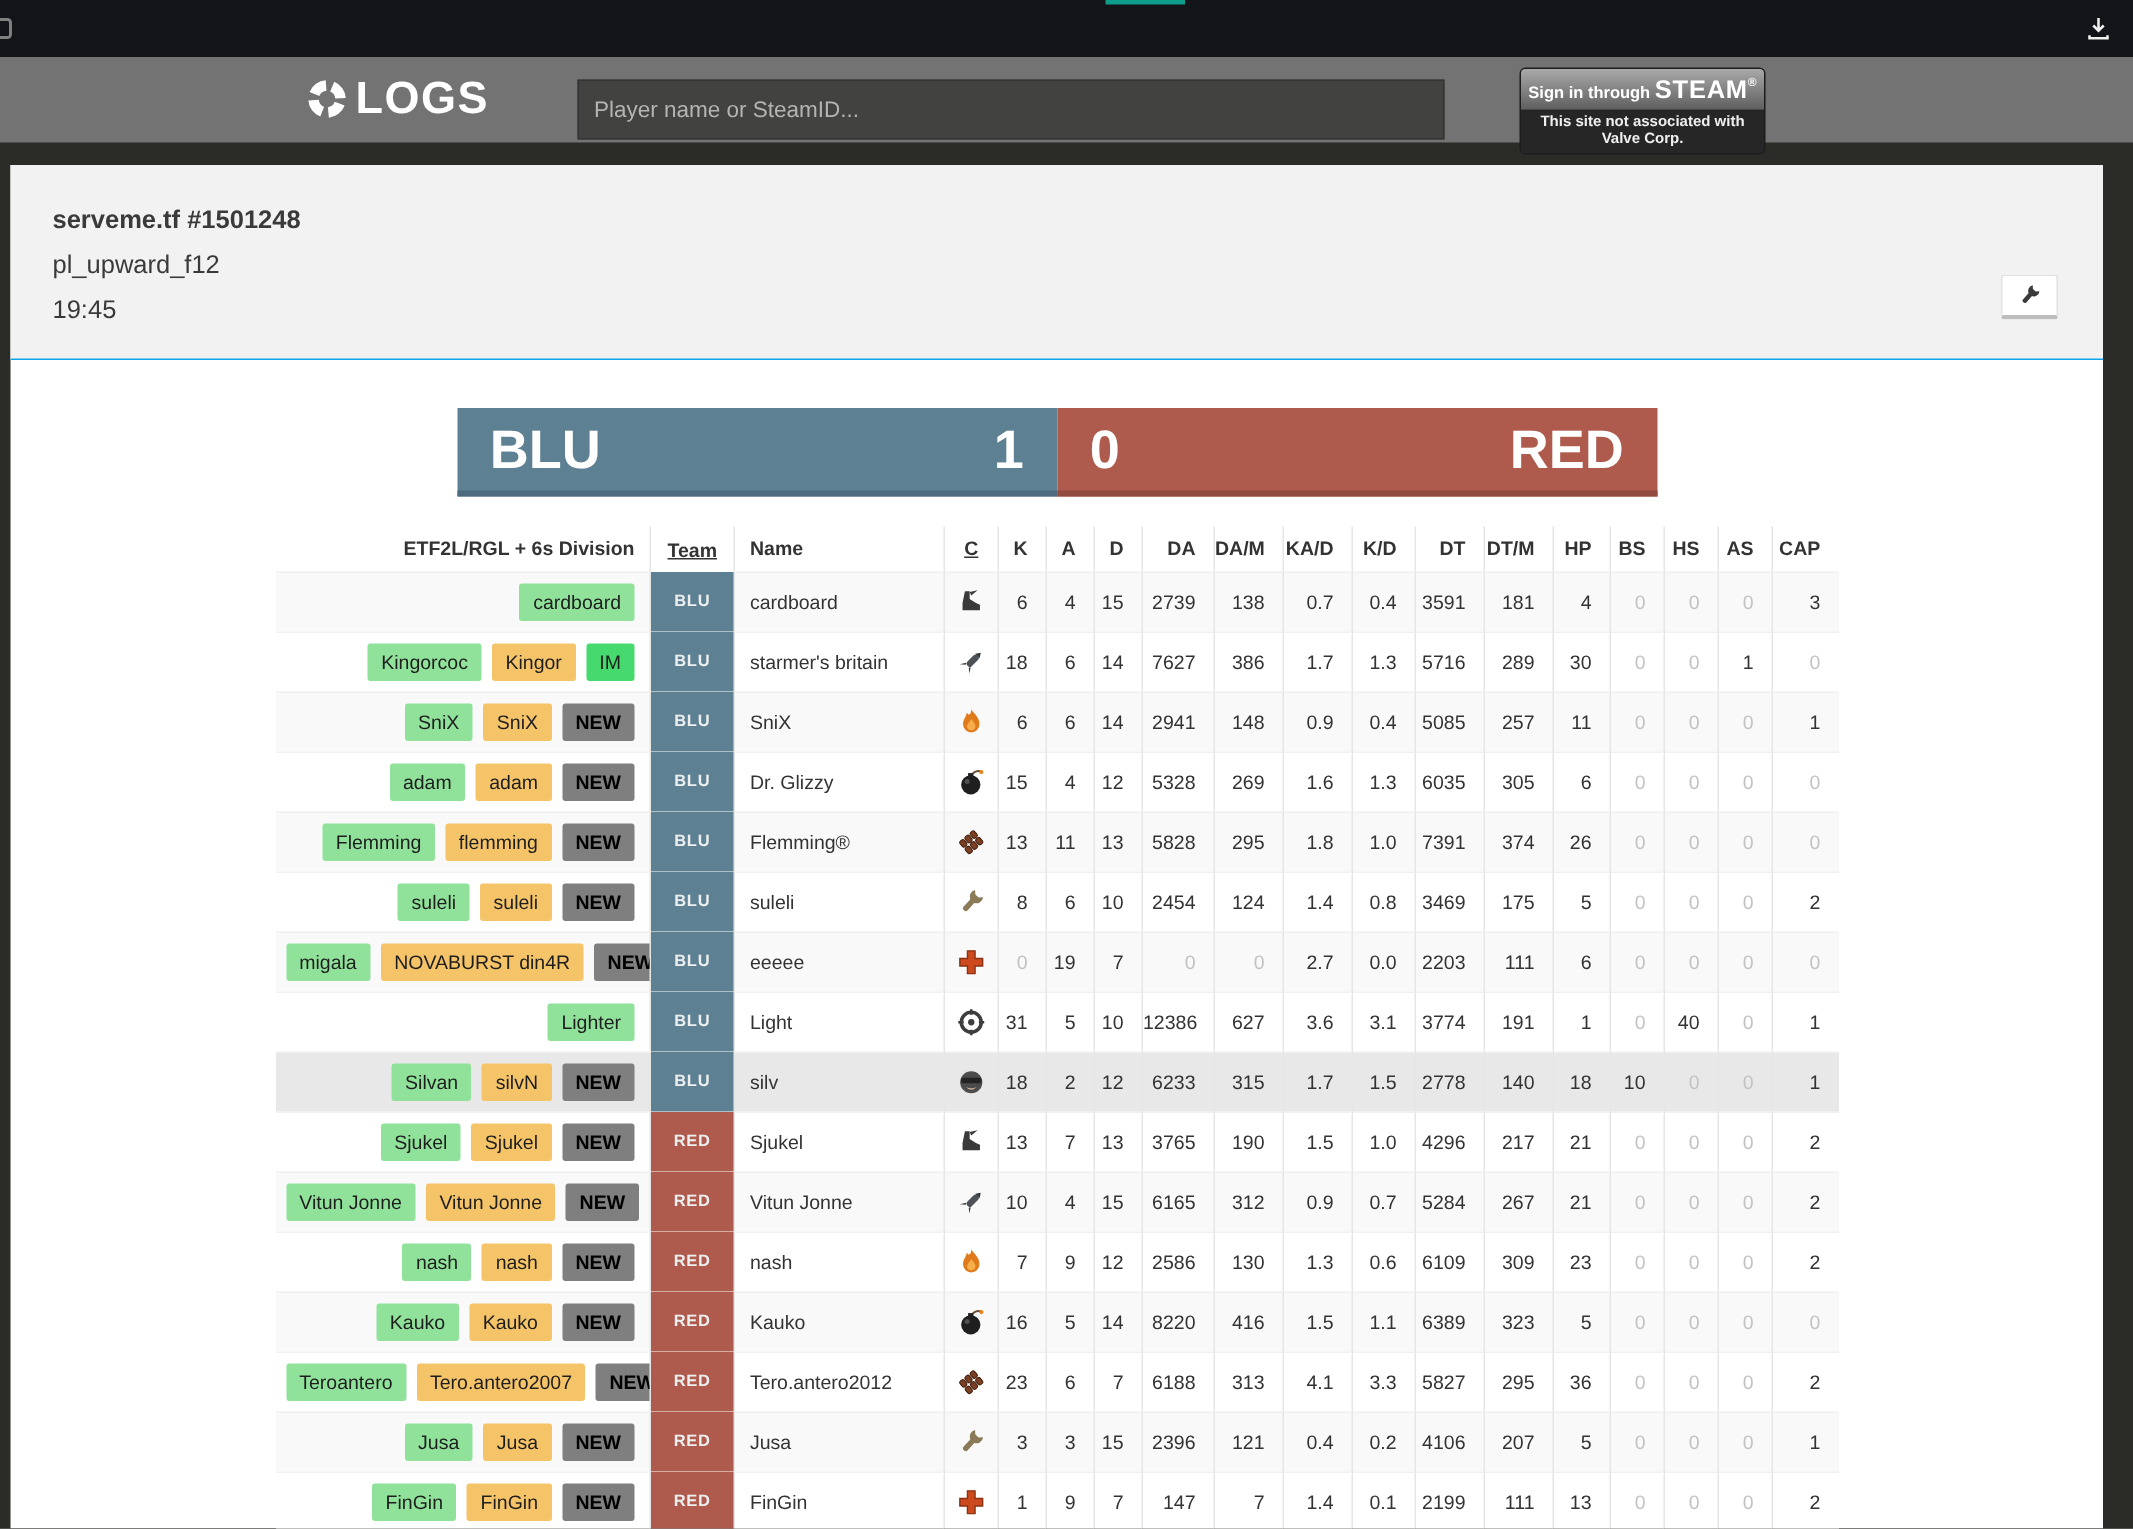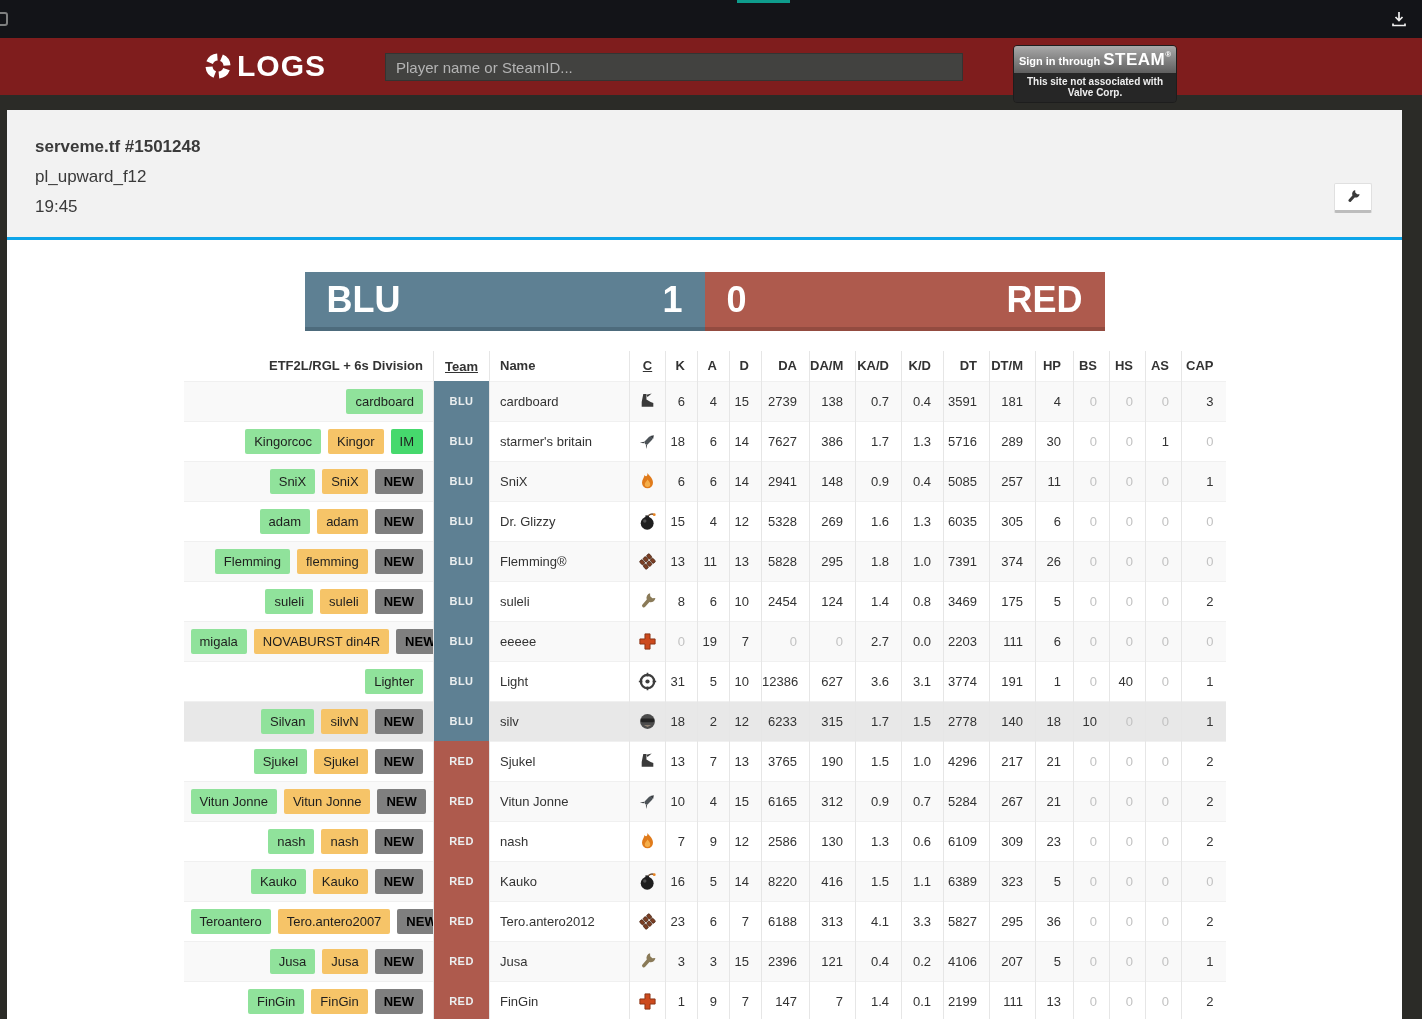--- a/index.html
+++ b/index.html
@@ -12,40 +12,40 @@
   .edge-fragment { position:absolute; left:-6px; top:12px; width:14px; height:14px; border:2px solid #9a9a9a; border-radius:3px; opacity:.8; }
   .url-bar { position:absolute; left:130px; top:5px; width:1132px; height:28px; background:#1e2025;
              display:flex; align-items:center; padding:0 10px; }
   .url-bar .bicon { width:16px; height:16px; margin:0 7px; flex:0 0 auto; }
   .url-text { margin-left:10px; font-size:14px; color:#9b9b9b; white-space:nowrap; }
   .url-text .domain { color:#f5f5f5; }
   .url-star { margin-left:auto; }
   .dl-icon { position:absolute; right:14px; top:10px; width:18px; height:18px; }
 
   
-  .navbar { position:relative; width:100%; height:57px; background:#7f1d1d; }
+  .navbar { position:relative; width:100%; height:57px; background:#737373; }
   .logo { position:absolute; left:205px; top:11px; display:flex; align-items:center; cursor:pointer; }
   .logo svg { width:26px; height:26px; margin-right:6px; }
   .logo-text { color:#fff; font-size:30px; font-weight:bold; letter-spacing:1px; }
-  .nav-search { position:absolute; left:385px; top:15px; width:578px; height:28px; background:#424240;
+  .nav-search { position:absolute; left:385px; top:15px; width:578px; height:40px; background:#424240;
                 border:1px solid #343432; color:#d8d8d8; font-size:15px; padding:0 10px; }
   .nav-search::placeholder { color:#b4b4b4; }
   .steam-btn { position:absolute; left:1013px; top:7px; width:164px; border-radius:4px; overflow:hidden;
                border:1px solid #1d1d1d; cursor:pointer; }
   .steam-top { background:linear-gradient(#a9a9a9,#5f5f5f); color:#fff; text-align:center; padding:4px 0 3px;
                font-size:11px; font-weight:bold; }
   .steam-top .brand { font-size:17px; letter-spacing:0.5px; }
   .steam-top .reg { font-size:8px; vertical-align:top; }
   .steam-bottom { background:#262626; color:#efefef; text-align:center; font-size:10px; font-weight:bold; padding:3px 0 4px; }
 
   
   .page { width:100%; height:924px; background:#2b2b27; padding:15px 20px 0 7px; }
   .panel { width:1395px; height:909px; background:#fff; }
 
-  .match-header { height:130px; background:#f2f2f2; border-bottom:3px solid #0ea5e9; position:relative; }
+  .match-header { height:130px; background:#f2f2f2; border-bottom:1px solid #0ea5e9; position:relative; }
   .mh-left { position:absolute; left:28px; top:22px; color:#3a3a3a; font-size:17px; line-height:30px; }
   .mh-left .server { font-weight:bold; }
   .mh-right { position:absolute; right:30px; top:22px; text-align:right; font-size:17px; line-height:30px; color:#3a3a3a; }
   .mh-link { color:var(--link-orange); text-decoration:none; cursor:pointer; }
   .wrench-btn { position:absolute; right:30px; top:73px; width:38px; height:30px; background:#fff;
                 border:1px solid #e0e0e0; border-bottom:3px solid #bdbdbd; border-radius:2px;
                 display:flex; align-items:center; justify-content:center; cursor:pointer; }
   .wrench-btn svg { width:16px; height:16px; }
 
   

